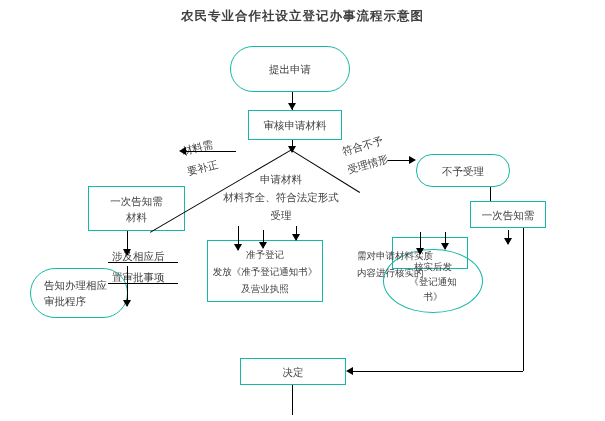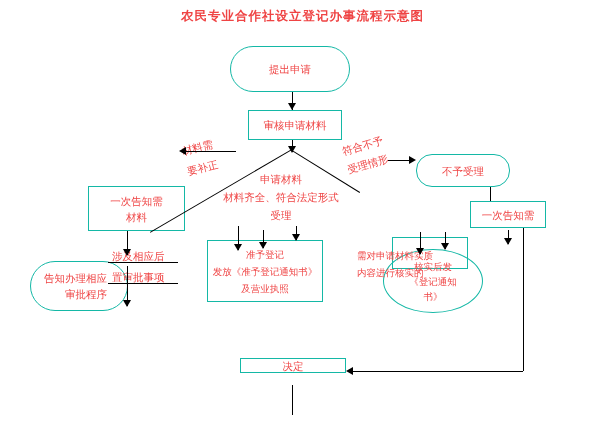--- a/index.html
+++ b/index.html
@@ -1,17 +1,17 @@
 <!DOCTYPE html>
 <html><head>
 <meta charset="utf-8">
 <style>
   html,body{margin:0;padding:0;background:#fff;}
   .canvas{position:relative;width:605px;height:421px;background:#fff;overflow:hidden;
-          font-family:"Liberation Sans","DejaVu Sans",sans-serif;color:#ef4444;}
+          font-family:"Liberation Sans","DejaVu Sans",sans-serif;color:#404040;}
   .title{position:absolute;top:8px;left:0;width:100%;text-align:center;
          font-weight:bold;font-size:12.5px;letter-spacing:1px;}
   .node{position:absolute;border:1px solid #14b8a6;background:#fff;display:flex;
         align-items:center;justify-content:center;text-align:center;
         white-space:pre-line;font-size:10.5px;line-height:16px;box-sizing:border-box;z-index:2;}
   .stadium{border-radius:24px;}
   .ellipse{border-radius:50%;}
   .ghost{background:transparent;}
   .note{position:absolute;white-space:pre-line;font-size:10.5px;line-height:20px;z-index:4;}
   .line{position:absolute;background:#000;z-index:5;}
@@ -35,34 +35,34 @@
 
   <div class="node stadium" style="left:416px;top:154px;width:94px;height:33px;border-radius:16px;">不予受理</div>
 
   <div class="node" style="left:248px;top:110px;width:94px;height:30px;">审核申请材料</div>
 
   <div class="node" style="left:88px;top:186px;width:97px;height:45px;">一次告知需
 材料</div>
 
   <div class="node" style="left:470px;top:201px;width:76px;height:27px;">一次告知需</div>
 
-  <div class="node stadium" style="left:30px;top:261px;width:98px;height:50px;border-radius:25px;justify-content:flex-start;text-align:right;padding-left:13px;">告知办理相应
+  <div class="node stadium" style="left:30px;top:268px;width:98px;height:50px;border-radius:25px;justify-content:flex-start;text-align:left;padding-left:13px;">告知办理相应
 审批程序</div>
 
   <div class="node small" style="left:207px;top:240px;width:116px;height:62px;">准予登记
 发放《准予登记通知书》
 及营业执照</div>
 
   <div class="node ghost" style="left:392px;top:237px;width:76px;height:32px;"></div>
 
   <div class="node ellipse ghost small" style="left:383px;top:249px;width:100px;height:64px;line-height:15px;text-align:center;">核实后发
 《登记通知
 书》</div>
 
-  <div class="node" style="left:240px;top:358px;width:106px;height:15px;">决定</div>
+  <div class="node" style="left:240px;top:358px;width:106px;height:27px;">决定</div>
 
   <div class="note" style="left:184px;top:134px;width:56px;line-height:21px;transform:rotate(-14deg);">材料需
 要补正</div>
 
   <div class="note" style="left:344px;top:134px;width:58px;line-height:19px;transform:rotate(-16deg);">符合不予
 受理情形</div>
 
   <div class="note" style="left:222px;top:170px;width:118px;text-align:center;line-height:18px;">申请材料
 材料齐全、符合法定形式
 受理</div>

